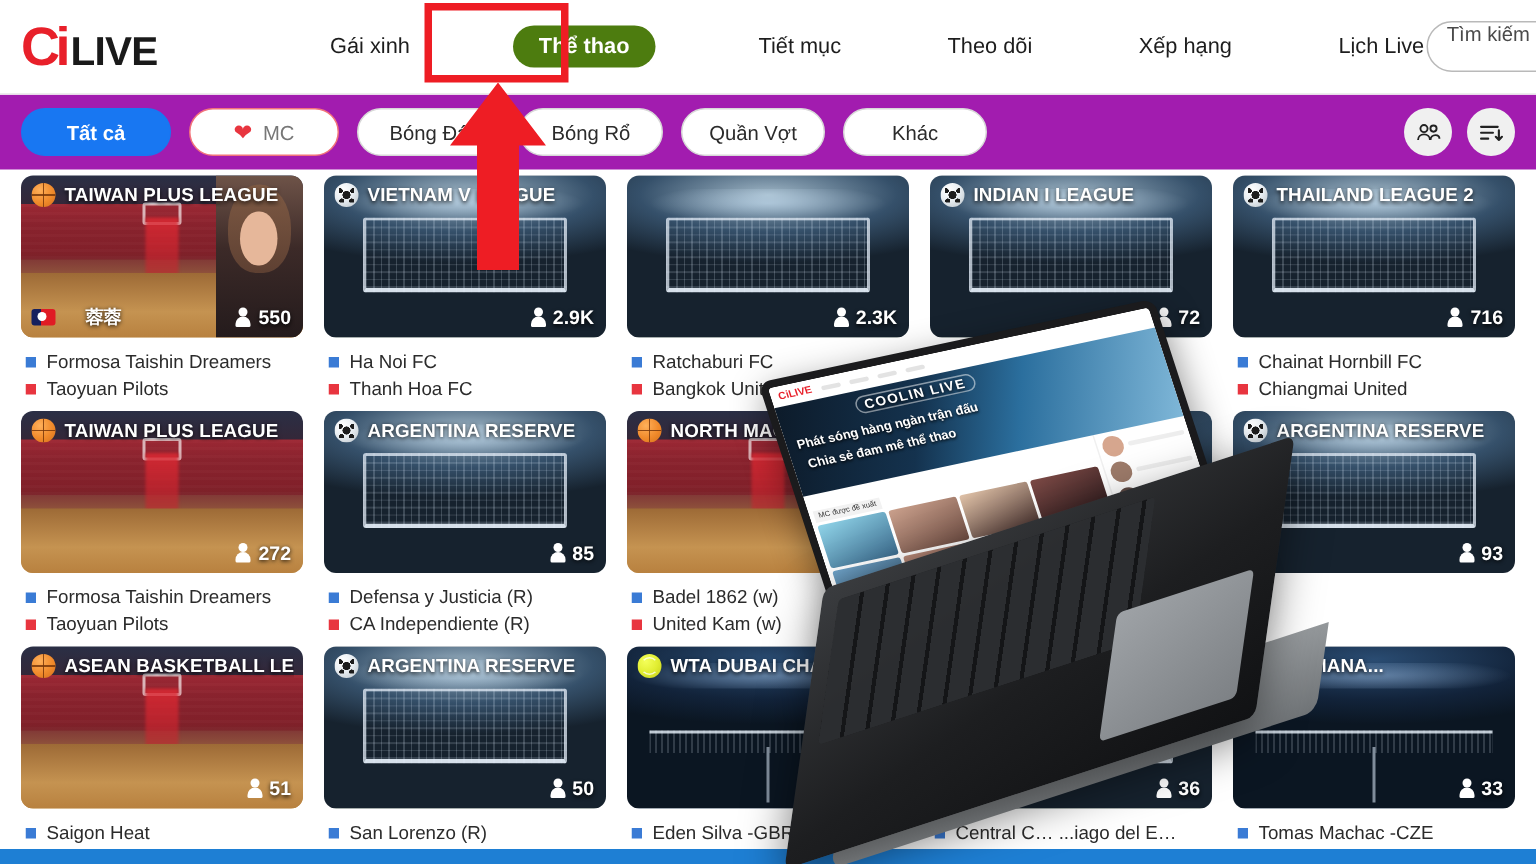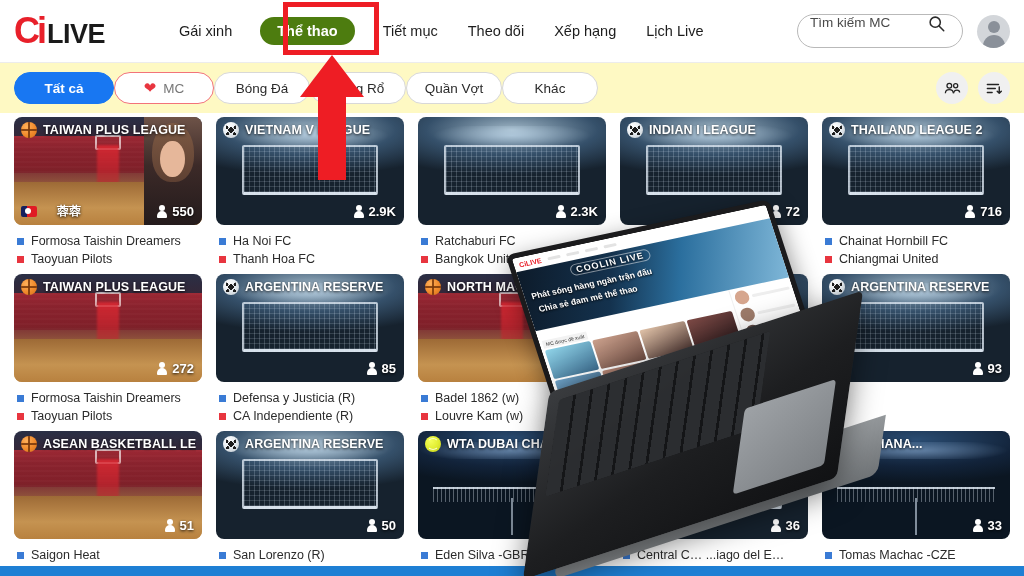--- a/index.html
+++ b/index.html
@@ -39,20 +39,21 @@
     gap: 26px;
     margin-left: 72px;
     height: 100%;
   }
   .nav-item {
     font-size: 14.5px;
     color: #1d1d1d;
     white-space: nowrap;
     padding: 4px 2px;
     cursor: pointer;
+    margin-left: 41px;
   }
   .nav-item.active {
     background: #4d7c0f;
     color: #fff;
     border-radius: 16px;
     padding: 6px 17px;
     font-weight: bold;
   }
 
   .header-right {
@@ -96,22 +97,23 @@
     content: ""; position: absolute;
     width: 22px; height: 15px; border-radius: 11px 11px 0 0;
     background: #8a9099; left: 5.5px; top: 20px;
   }
 
   
   .filters {
     height: 50px;
     display: flex;
     align-items: center;
+    gap: 12px;
     padding: 0 14px;
-    background: #fef9c3;
+    background: #a21caf;
   }
   .pill {
     height: 32px;
     border-radius: 17px;
     border: 1px solid #d8d8d8;
     background: #fff;
     color: #2b2b2b;
     font-size: 13.5px;
     display: flex; align-items: center; justify-content: center;
     padding: 0 10px;
@@ -683,21 +685,21 @@
           <span></span>
         </div>
       </div>
       <div class="teams">
         <div class="team">
             <span class="dot home"></span>
             <span>Badel 1862 (w)</span>
           </div>
         <div class="team">
             <span class="dot away"></span>
-            <span>Louvre Kam (w)</span>
+            <span>United Kam (w)</span>
           </div>
       </div>
     </div>
 
     <div class="card">
       <div class="thumb soccer">
         <div class="lights"></div>
         <div class="goal"></div>
         <div class="thumb-title">
           <span class="sport-icon football"></span>

